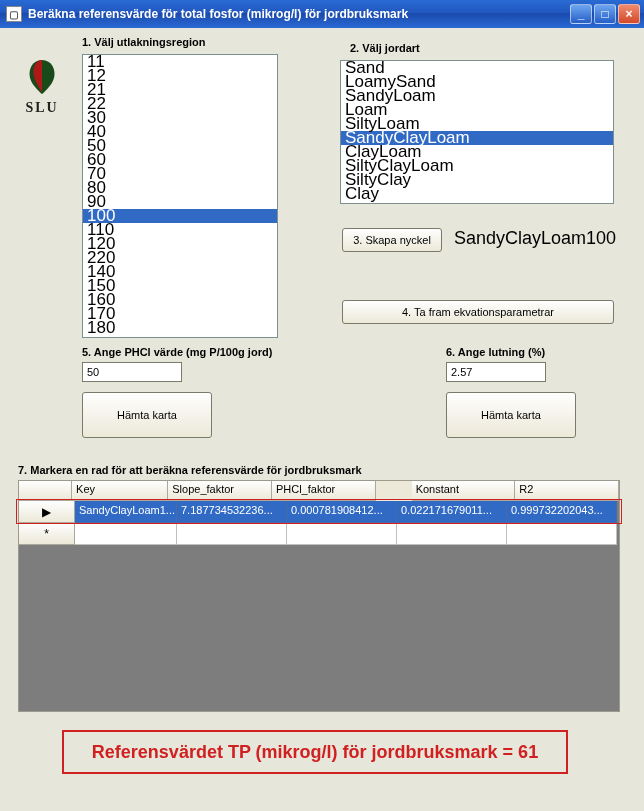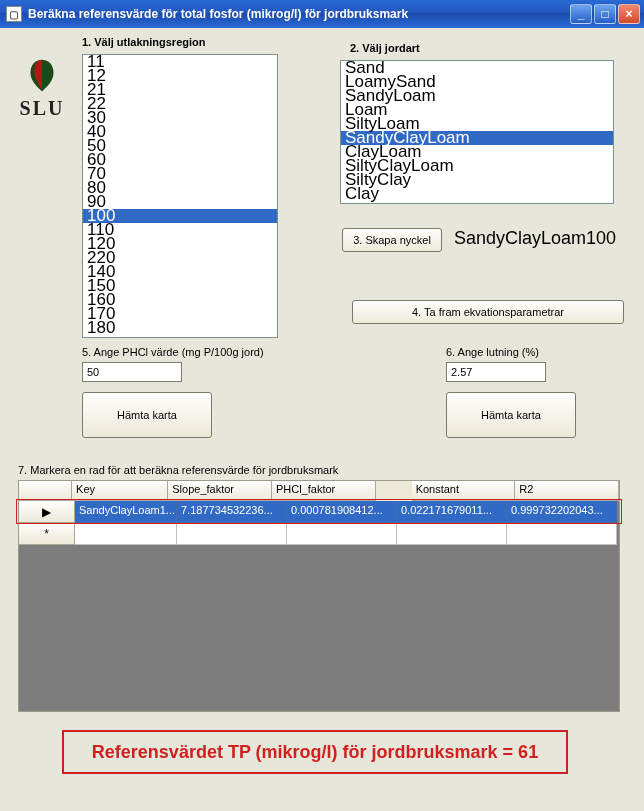--- a/index.html
+++ b/index.html
@@ -50,23 +50,23 @@
     height: 783px;
     background: #e7e6da;
     padding: 8px 12px 12px 12px;
   }
   .logo {
     position:absolute; left:18px; top:30px;
     width:48px; height:62px;
     display:flex; flex-direction:column; align-items:center;
   }
   .logo svg { width:48px; height:40px; }
-  .logo .slu { font-family: Georgia, serif; font-size:20px; letter-spacing:2px; color:#222; margin-top:2px; font-weight:bold;}
+  .logo .slu { font-family: Georgia, serif; font-size:14px; letter-spacing:2px; color:#222; margin-top:2px; font-weight:bold;}
   .lbl { font-weight:bold; position:absolute; font-size:11px; }
-  .lbl.plain { font-weight:normal; }
+  .lbl.plain { font-weight:bold; }
   .listbox {
     position:absolute;
     background:#fff;
     border:1px solid #7a918f;
     overflow-y:hidden;
     font-size:17px;
   }
   .listbox .item { padding:0 4px; line-height:14px; height:14px; cursor:default; }
   .listbox .item.selected { background:#316ac5; color:#fff; }
   .btn {
@@ -207,21 +207,21 @@
       <div class="item">SiltyClay</div>
       <div class="item">Clay</div>
     </div>
 
   <div class="btn" style="left:342px; top:200px; width:100px; height:24px;">
       <span>3. Skapa nyckel</span>
     </div>
 
   <div class="keylabel" style="left:454px; top:200px;">SandyClayLoam100</div>
 
-  <div class="btn" style="left:342px; top:272px; width:272px; height:24px;margin-left:10px;">
+  <div class="btn" style="left:342px; top:272px; width:272px; height:24px;">
       <span>4. Ta fram ekvationsparametrar</span>
     </div>
 
   <div class="lbl plain" style="left:82px; top:318px;">5. Ange PHCl värde (mg P/100g jord)</div>
   <input class="txtinput" style="left: 82px; top: 334px; width: 100px;" value="50">
   <div class="btn" style="left:82px; top:364px; width:130px; height:46px;">
       <span>Hämta karta</span>
     </div>
 
   <div class="lbl plain" style="left:446px; top:318px;">6. Ange lutning (%)</div>

